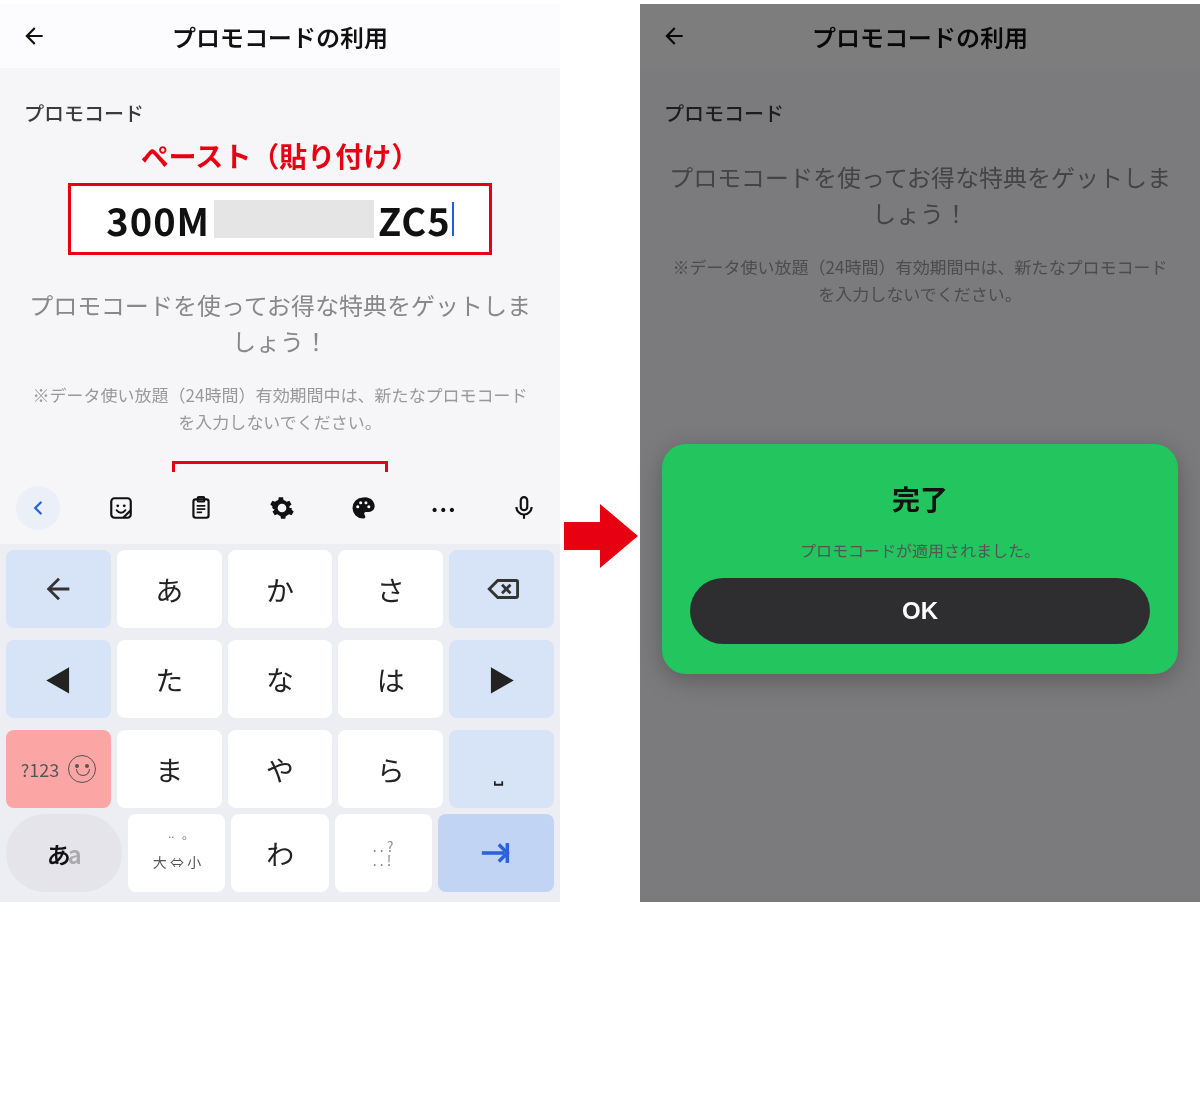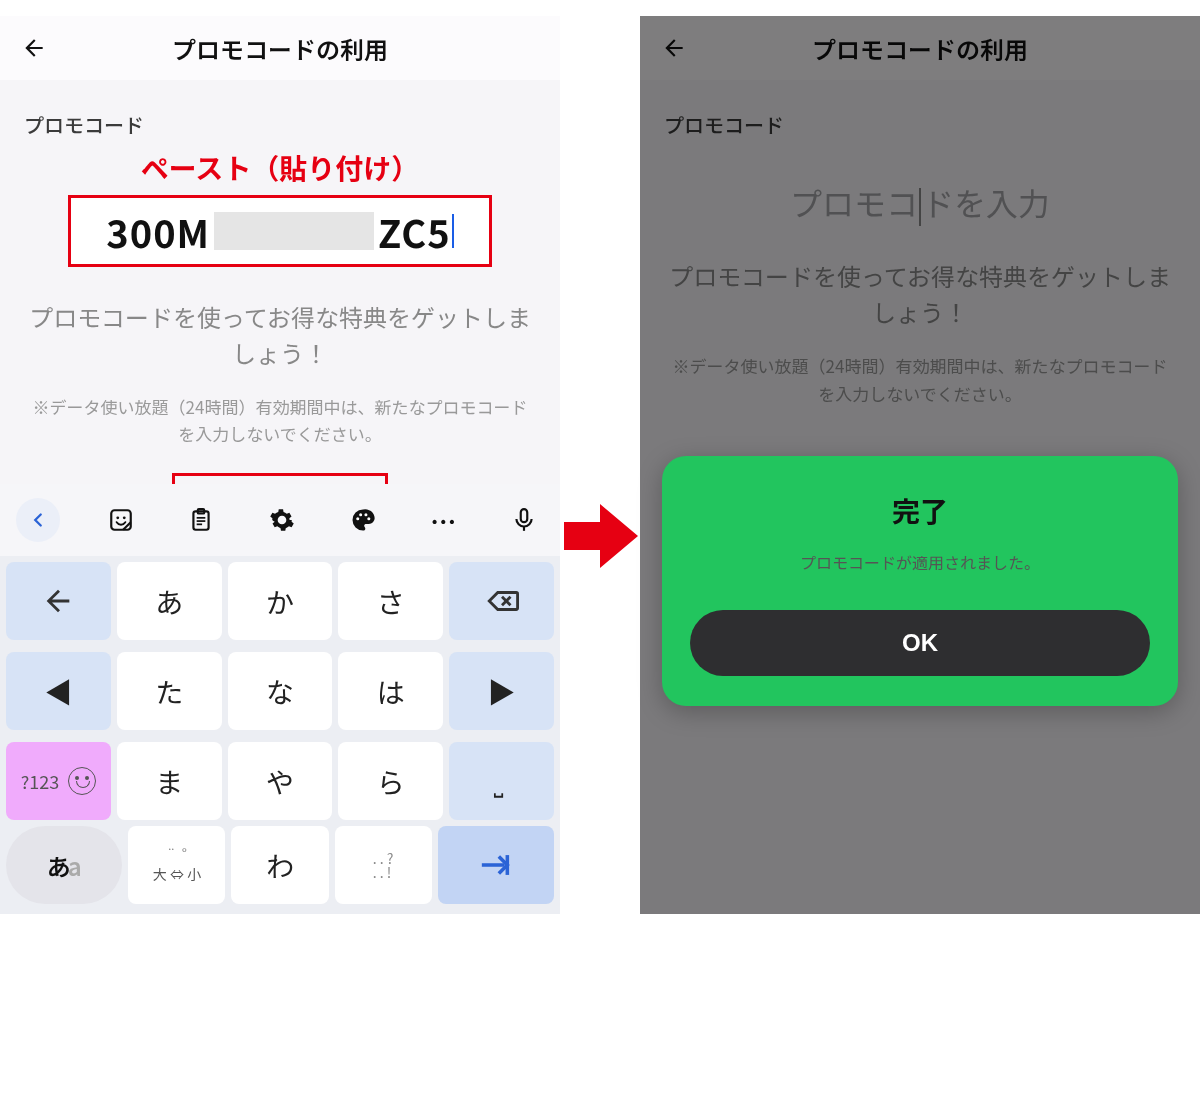--- a/index.html
+++ b/index.html
@@ -6,21 +6,21 @@
   body {
     width: 1200px;
     height: 1095px;
     background: #ffffff;
     font-family: -apple-system, "Hiragino Sans", "Noto Sans JP", sans-serif;
     position: relative;
     overflow: hidden;
   }
   .phone {
     position: absolute;
-    top: 16px;
+    top: 4px;
     width: 560px;
     height: 898px;
     background: #f6f5f8;
   }
   .phone-left { left: 0; }
   .phone-right { left: 640px; }
   .phone-right .dim {
     position: absolute;
     inset: 0;
     background: rgba(0,0,0,0.5);
@@ -94,21 +94,21 @@
   .key.submit { background:#c2d4f4; font-size:32px; }
   .key.space { font-size:24px; letter-spacing:6px; }
   .row-bottom { display:grid; grid-template-columns: 1.2fr 1fr 1fr 1fr 1.2fr; gap:6px; padding:0 6px 10px 6px; }
   .key.lang {
     background:#e4e4ea; border-radius:999px; font-size:24px; font-weight:600;
     display:flex; align-items:center; justify-content:center;
   }
   .key.lang .ja { color:#111; }
   .key.lang .en { color:#aaa; margin-left:-3px; }
   .key .dots { font-size:14px; letter-spacing:0; color:#888; line-height:1; }
-  .key.q123 { background:#f0abfc; display:flex; flex-direction:row; gap:9px; align-items:center; justify-content:center; }
+  .key.q123 { background:#fca5a5; display:flex; flex-direction:row; gap:9px; align-items:center; justify-content:center; }
   .key.q123 .q { font-size:18px; color:#555; }
   .key.q123 .smile { width:28px; height:28px; border:1.5px solid #555; border-radius:50%; position:relative; }
   .key.q123 .smile::before { content:""; position:absolute; width:4px; height:4px; background:#555; border-radius:50%; top:8px; left:6px; }
   .key.q123 .smile::after { content:""; position:absolute; width:4px; height:4px; background:#555; border-radius:50%; top:8px; right:6px; }
   .key.q123 .smile .mouth { position:absolute; bottom:6px; left:7px; width:14px; height:7px; border:1.5px solid #555; border-top:none; border-radius:0 0 14px 14px; }
   
   .big-arrow {
     position:absolute;
     left:564px; top:500px;
     width:74px; height:72px;
@@ -117,21 +117,21 @@
   
   .popup {
     position:absolute; left:22px; right:22px; top:440px;
     background:#22c55e; border-radius:24px; padding:34px 28px 30px 28px;
     z-index:10;
     box-shadow:0 6px 24px rgba(0,0,0,0.25);
   }
   .popup-title { text-align:center; font-size:28px; font-weight:700; color:#111; }
   .popup-msg { text-align:center; font-size:16px; color:#555; margin-top:20px; }
   .popup-btn {
-    margin-top:36px; width:100%; height:66px; border:none; border-radius:999px;
+    margin-top:16px; width:100%; height:66px; border:none; border-radius:999px;
     background:#2e2e30; color:#fff; font-size:24px; font-weight:600;
   }
 </style>
 </head>
 <body>
 
 <div class="phone phone-left">
   <div class="header">
     <div class="back-arrow">
       <svg viewBox="0 0 24 24" width="26" height="26">
@@ -279,23 +279,20 @@
 <div class="phone phone-right">
   <div class="header">
     <div class="back-arrow">
       <svg viewBox="0 0 24 24" width="26" height="26">
           <path d="M20 11H7.8l5.6-5.6L12 4l-8 8 8 8 1.4-1.4L7.8 13H20z" fill="#111"></path>
         </svg>
     </div>
     <div class="header-title">プロモコードの利用</div>
   </div>
   <div class="section-label">プロモコード</div>
-  <div class="placeholder-input">
-    <span>プロモコ</span><span class="cursor2"></span><span>ドを入力</span>
-  </div>
   <div class="tips">プロモコードを使ってお得な特典をゲットしましょう！</div>
   <div class="note">※データ使い放題（24時間）有効期間中は、新たなプロモコードを入力しないでください。</div>
 
   <div class="dim"></div>
 
   <div class="popup">
     <div class="popup-title">完了</div>
     <div class="popup-msg">プロモコードが適用されました。</div>
     <button class="popup-btn">OK</button>
   </div>

